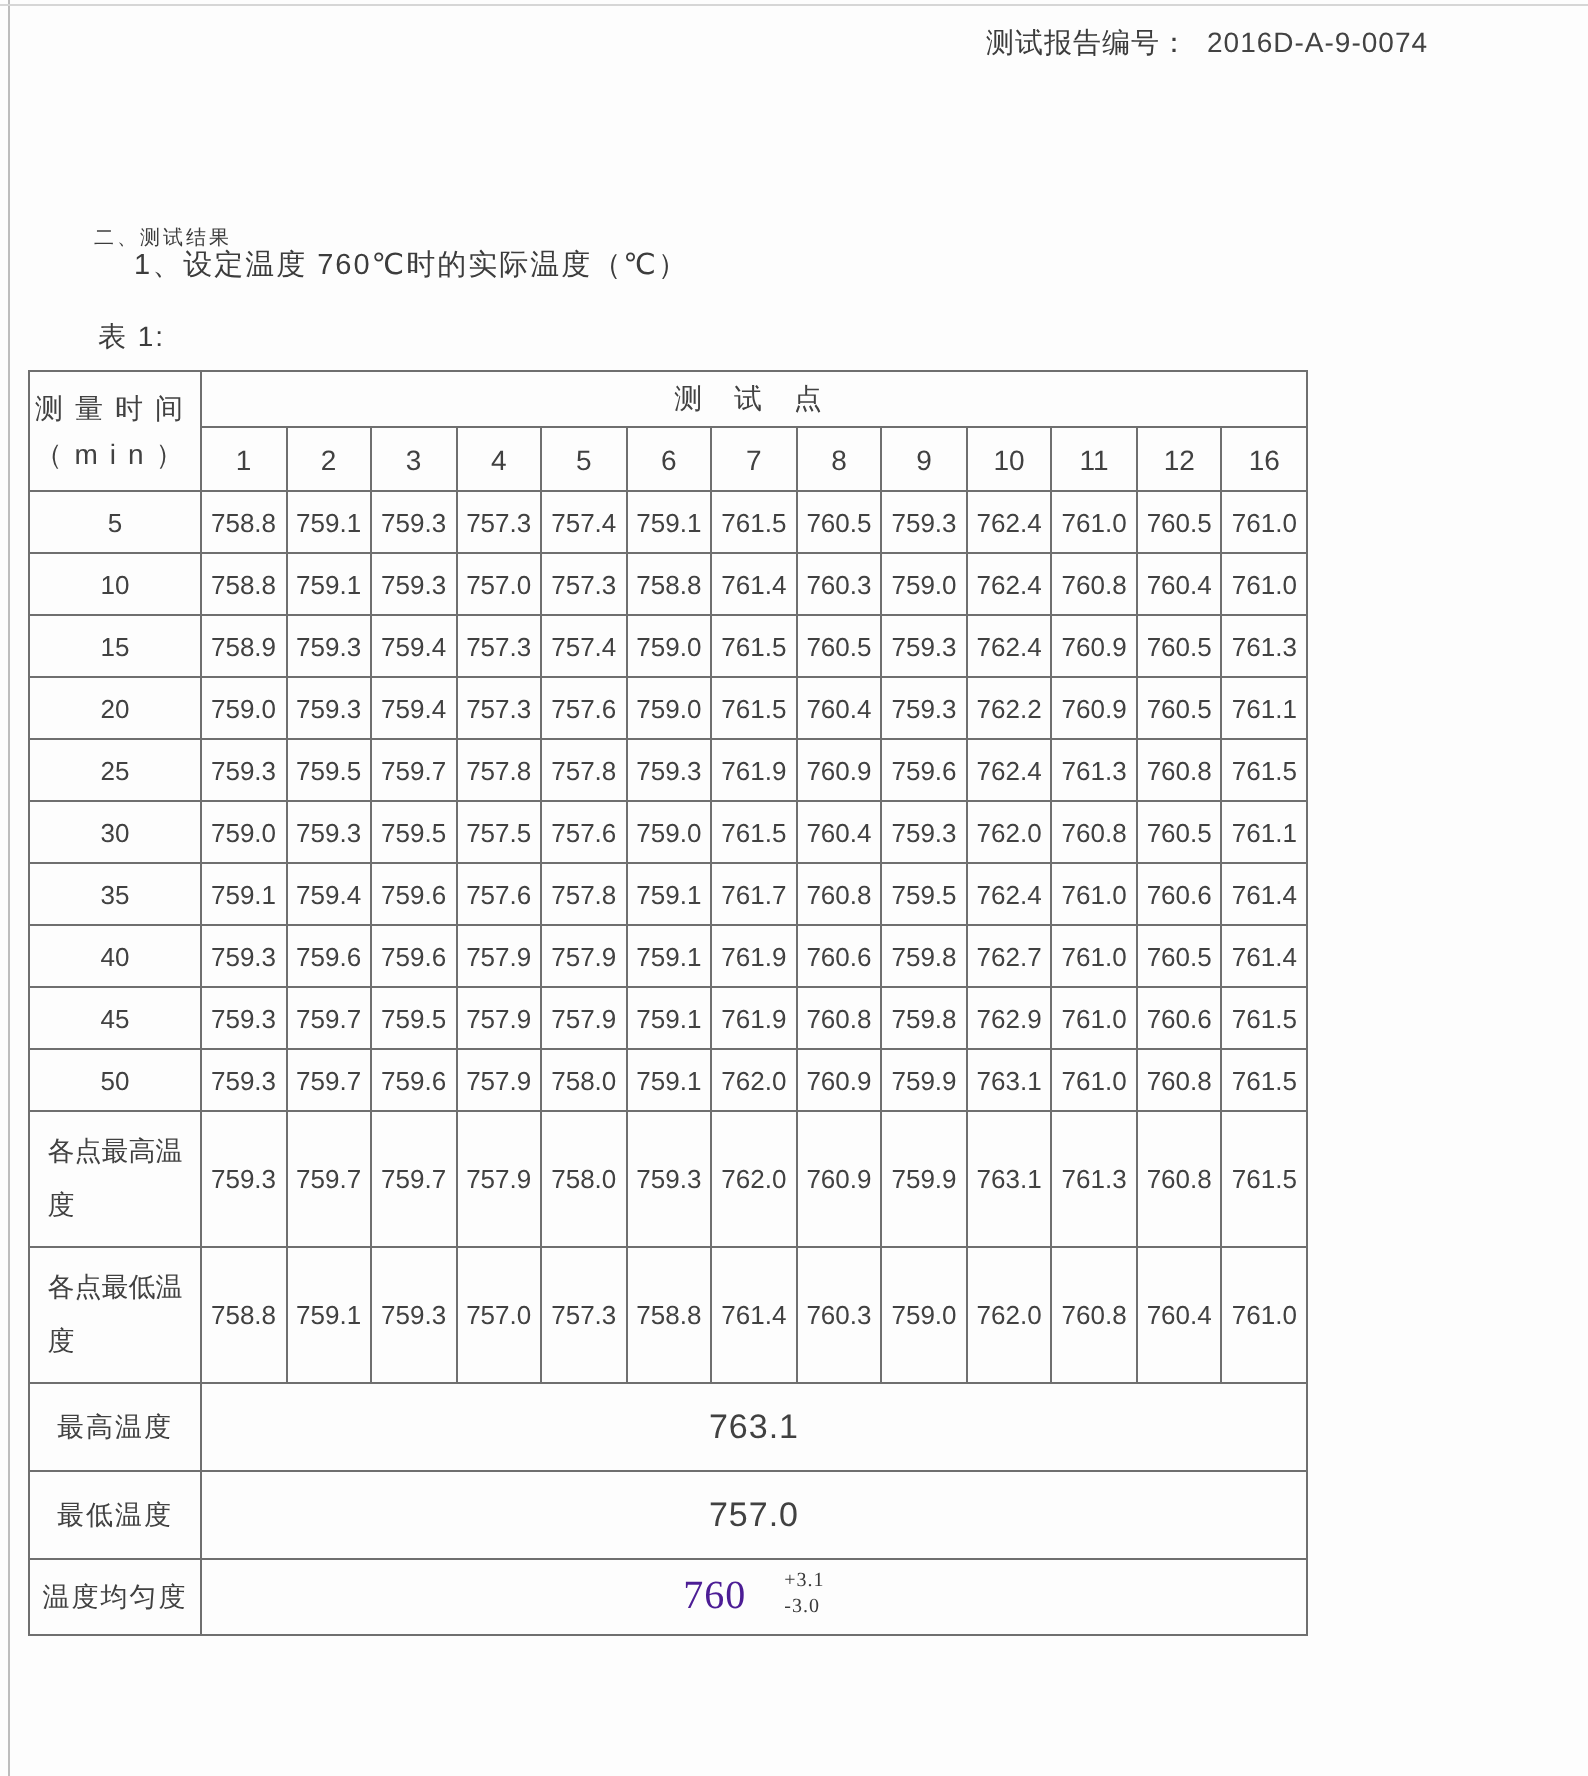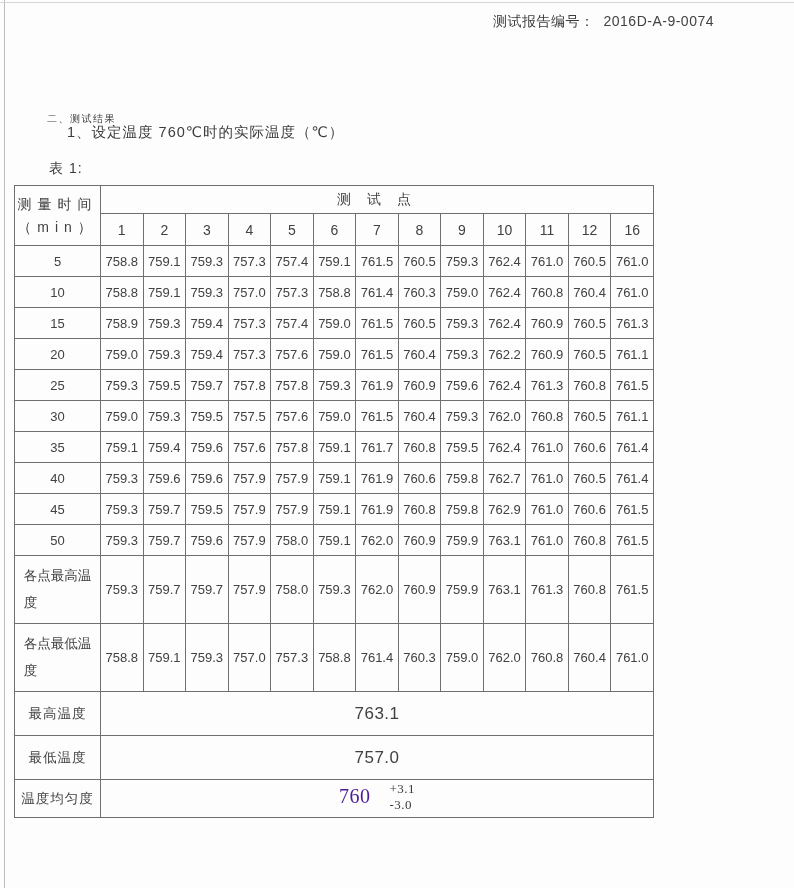--- a/index.html
+++ b/index.html
@@ -71,21 +71,21 @@
   td.summary-label{font-size:13.5px;letter-spacing:1px;}
   td.summary-value{font-size:17px;letter-spacing:.5px;}
   td.summary-value .uniform{
     font-family:Liberation Serif, serif;
     font-size:20px;color:#4c1d95;
   }
   .supsub{
     display:inline-flex;flex-direction:column;
     vertical-align:middle;margin-left:19px;margin-top:-3px;
     font-family:"Liberation Serif","DejaVu Serif",serif;
-    font-size:13px;line-height:1.25;text-align:left;color:#3a3a3a;
+    font-size:10px;line-height:1.25;text-align:left;color:#3a3a3a;
   }
 </style>
 </head>
 <body>
 
 <div class="page">
   <div class="scan-edge-left"></div>
   <div class="scan-edge-top"></div>
 
   <div class="report-line">

